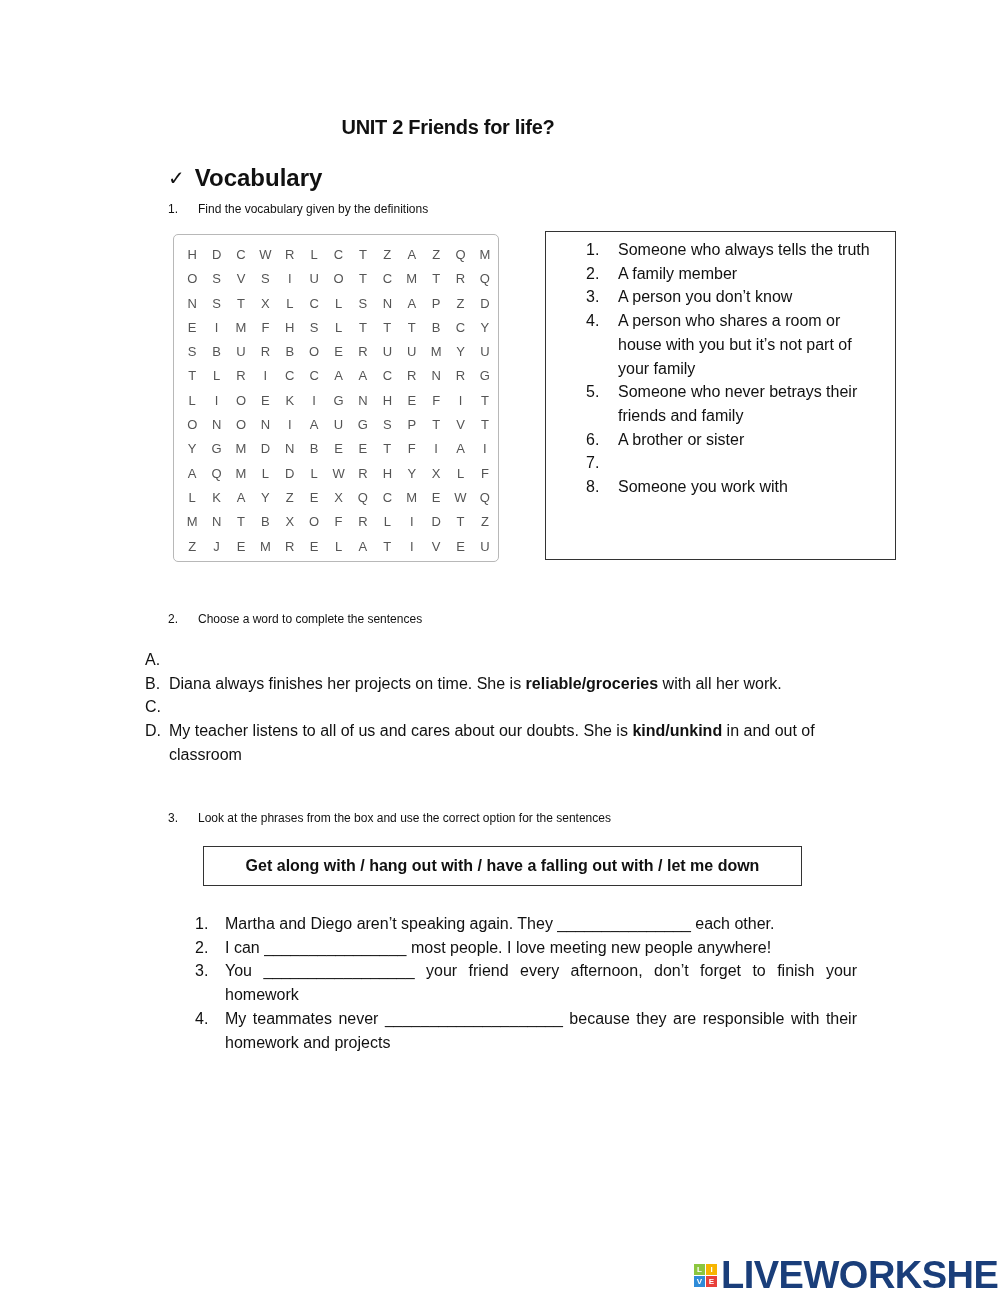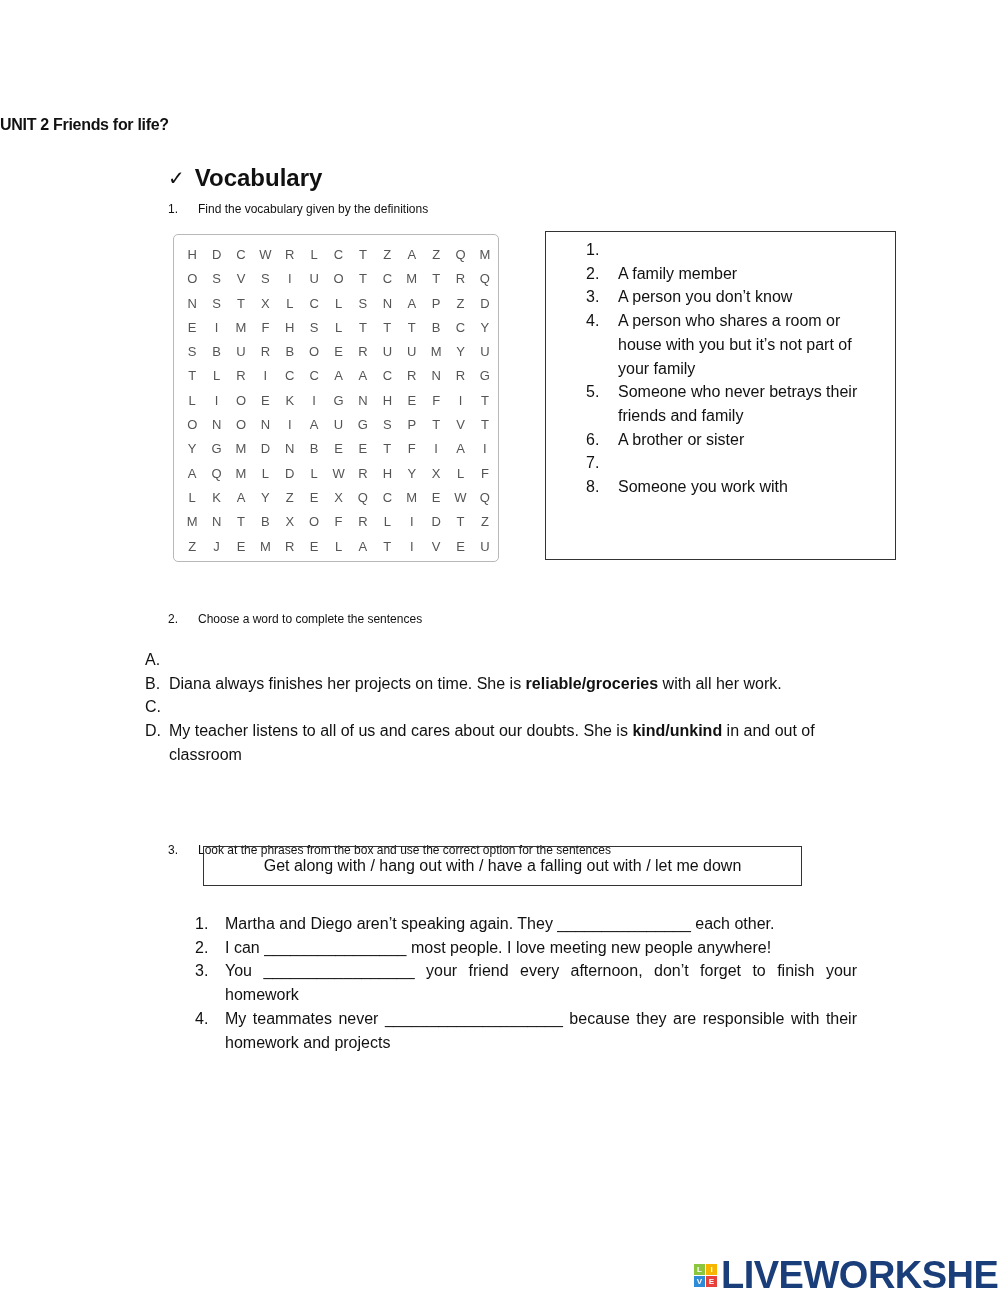--- a/index.html
+++ b/index.html
@@ -1,35 +1,35 @@
 <!DOCTYPE html>
 <html><head>
   <meta charset="utf-8">
   <style>
     html, body { margin: 0; padding: 0; background: #ffffff; }
     body { width: 1000px; height: 1294px; position: relative; overflow: hidden;
       font-family: "Liberation Sans", sans-serif; color: #111; }
     .abs { position: absolute; }
-    .title { top: 116px; left: 0; width: 896px; font-size: 16px; font-weight: bold; letter-spacing: -0.3px; }
+    .title { top: 116px; left: 0; width: 896px; text-align: center; font-size: 20px; font-weight: bold; letter-spacing: -0.3px; }
     .vocab-heading { top: 164px; left: 168px; font-size: 24px; font-weight: bold; display: flex; align-items: center; }
     .vocab-heading .check { font-size: 20px; font-weight: normal; margin-right: 10px; }
     .body-text { font-size: 12px; line-height: 24px; }
     .num { display: inline-block; width: 30px; }
     .wordsearch { top: 234px; left: 173px; width: 326px; height: 328px; border: 1.5px solid #b8b8b8; border-radius: 5px; box-sizing: border-box; }
     .ws-grid { position: absolute; top: 8px; left: 6px; display: grid; grid-template-columns: repeat(13, 24.4px); grid-auto-rows: 24.3px; }
     .ws-cell { font-size: 13px; color: #555; text-align: center; line-height: 24px; }
     .defs-box { top: 231px; left: 545px; width: 351px; height: 329px; border: 1.5px solid #333; box-sizing: border-box; }
     .defs-list { position: absolute; top: 6px; left: 40px; right: 10px; margin: 0; padding: 0; list-style: none; }
     .defs-list li { display: flex; font-size: 16px; line-height: 23.7px; }
     .defs-list .dn { width: 32px; flex: none; }
     .sentences { top: 648px; left: 145px; width: 700px; margin: 0; padding: 0; list-style: none; }
     .sentences li { display: flex; font-size: 16px; line-height: 23.7px; }
     .sentences .letter { width: 24px; flex: none; }
     .phrase-box { top: 846px; left: 203px; width: 599px; height: 40px; border: 1.5px solid #333; box-sizing: border-box;
-      display: flex; align-items: center; justify-content: center; font-size: 16px; font-weight: normal; }
+      display: flex; align-items: center; justify-content: center; font-size: 16px; font-weight: bold; }
     .blanks { top: 912px; left: 195px; width: 662px; margin: 0; padding: 0; list-style: none; }
     .blanks li { display: flex; font-size: 16px; line-height: 23.7px; }
     .blanks .bn { width: 30px; flex: none; }
     .blanks .txt { text-align: justify; flex: 1; }
     .logo { top: 1254px; left: 694px; display: flex; align-items: center; }
     .logo-squares { display: grid; grid-template-columns: 11px 11px; grid-template-rows: 11px 11px; gap: 1px; margin-right: 4px; }
     .logo-squares span { font-size: 8px; font-weight: bold; color: #fff; text-align: center; line-height: 11px; }
     .logo-text { font-size: 38px; font-weight: bold; color: #1a3e7a; letter-spacing: -0.5px; text-align: center; }
   </style>
 </head>
@@ -217,20 +217,21 @@
       <span class="ws-cell">V</span>
       <span class="ws-cell">E</span>
       <span class="ws-cell">U</span>
     </div>
 </div>
 
 <div class="abs defs-box">
   <ol class="defs-list">
     <li>
         <span class="dn">1.</span>
+        <span>Someone who always tells the truth</span>
       </li>
     <li>
         <span class="dn">2.</span>
         <span>A family member</span>
       </li>
     <li>
         <span class="dn">3.</span>
         <span>A person you don’t know</span>
       </li>
     <li>
@@ -269,21 +270,21 @@
     </li>
   <li>
       <span class="letter">C.</span>
     </li>
   <li>
       <span class="letter">D.</span>
       <span><span>My teacher listens to all of us and cares about our doubts. She is </span><b>kind/unkind</b><span> in and out of classroom</span></span>
     </li>
 </ol>
 
-<div class="abs body-text" style="top:806px;left:168px;margin-top:32px;">
+<div class="abs body-text" style="top:806px;left:168px;">
   <span class="num">3.</span><span>Look at the phrases from the box and use the correct option for the sentences</span>
 </div>
 
 <div class="abs phrase-box">Get along with / hang out with / have a falling out with / let me down</div>
 
 <ol class="abs blanks">
   <li>
       <span class="bn">1.</span>
       <span class="txt">Martha and Diego aren’t speaking again. They _______________ each other.</span>
     </li>

